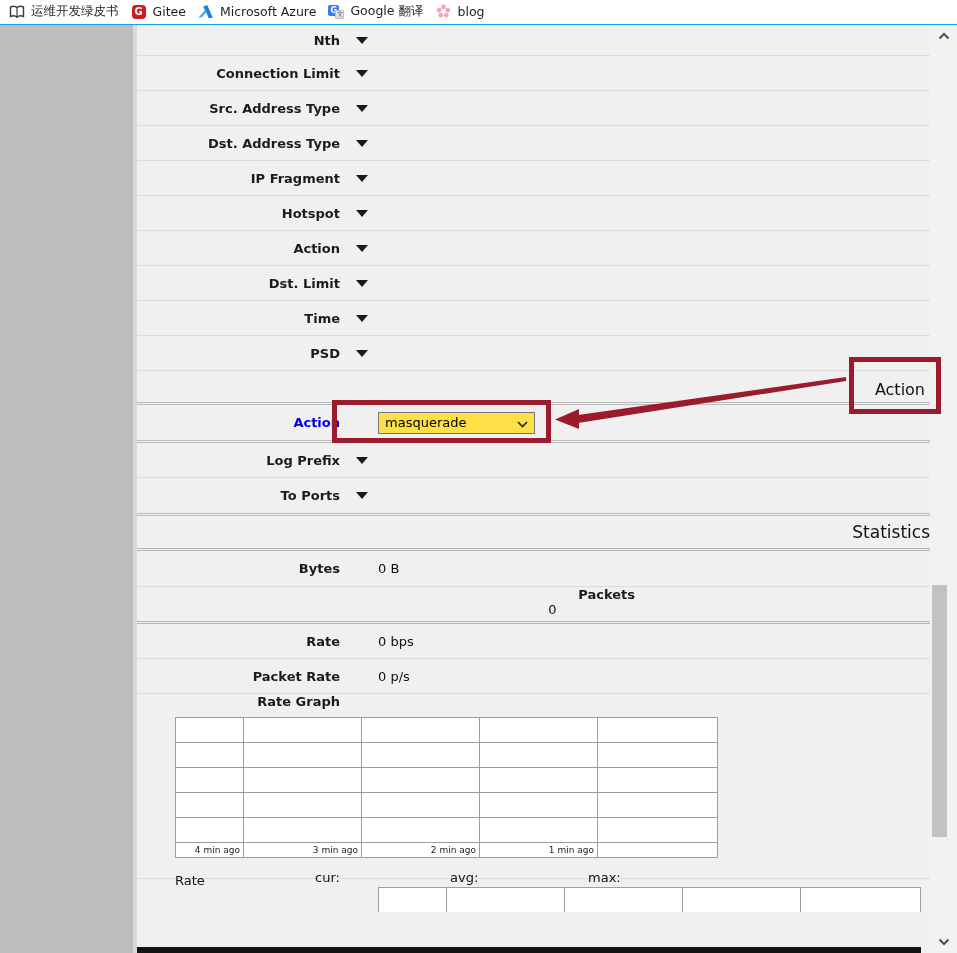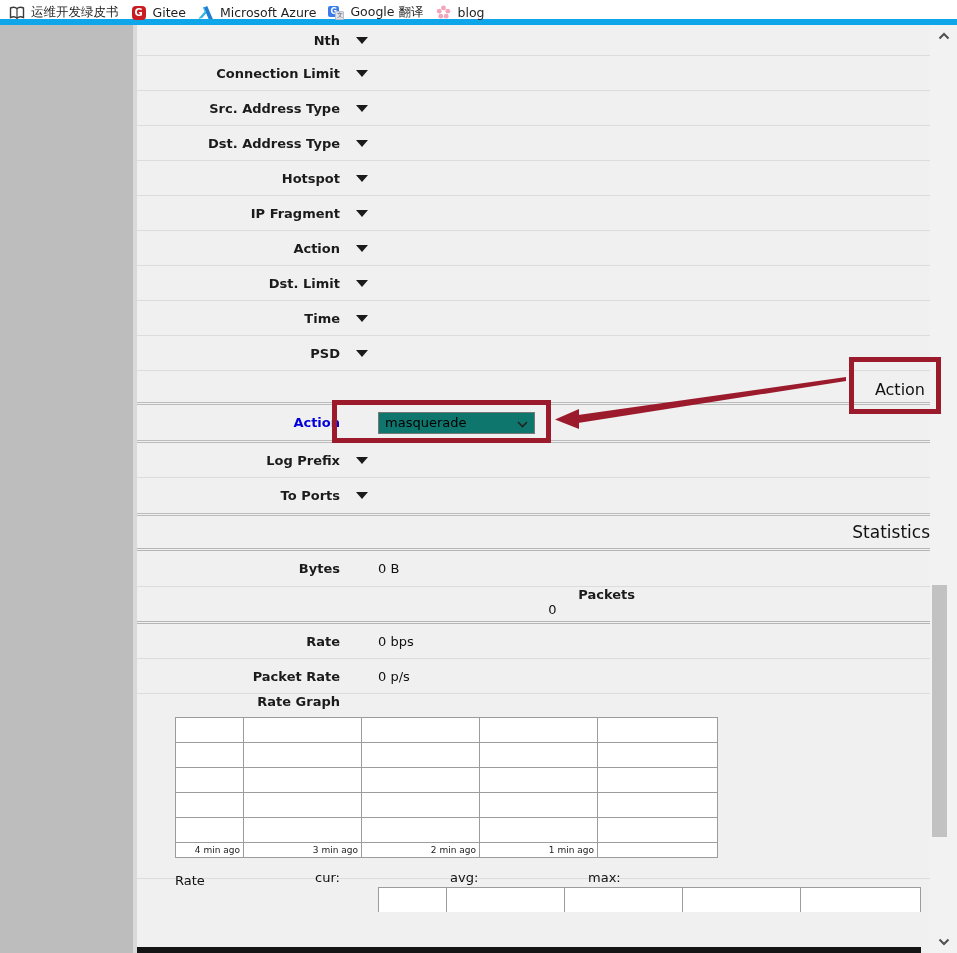--- a/index.html
+++ b/index.html
@@ -2,21 +2,21 @@
 <html><head>
 <meta charset="utf-8">
 <style>
   * { margin:0; padding:0; box-sizing:border-box; }
   html,body { width:957px; height:953px; overflow:hidden; }
   body { font-family:"DejaVu Sans","Liberation Sans",sans-serif; background:#f0f0f0; }
   #page { position:relative; width:957px; height:953px; background:#f0f0f0; overflow:hidden; }
 
   
   #bookmarks-bar { position:absolute; left:0; top:0; width:957px; height:25px;
-    background:#ffffff; border-bottom:6px solid #0ea5e9; display:flex; align-items:flex-start;
+    background:#ffffff; border-bottom:1px solid #0ea5e9; display:flex; align-items:flex-end;
     padding-left:7px; }
   .bm-item { display:flex; align-items:center; gap:6px; padding:0 10px 0 2px; height:25px;
     font-size:12.5px; color:#1f1f1f; cursor:pointer; }
   .bm-icon { width:16px; height:16px; display:flex; align-items:center; justify-content:center; flex:0 0 16px; }
   .gitee-badge { width:14px; height:14px; background:#c71d23; border-radius:4px; color:#fff;
     font-size:10px; font-weight:bold; display:flex; align-items:center; justify-content:center; }
   .gt-badge { position:relative; width:16px; height:14px; }
   .gt-blue { position:absolute; left:0; top:0; width:11px; height:11px; background:#3a7cec; border-radius:2px;
     color:#fff; font-size:8px; font-weight:bold; display:flex; align-items:center; justify-content:center; }
   .gt-gray { position:absolute; right:0; bottom:0; width:9px; height:9px; background:#dfe3ea; border:1px solid #b9bfca;
@@ -37,21 +37,21 @@
   .r { display:flex; align-items:center; border-bottom:1px solid #dcdcdc; height:35px; width:793px; }
   .r-first { height:31px; }
   .lbl { width:203px; text-align:right; font-weight:bold; font-size:13px; color:#1b1b1b; }
   .tri { margin-left:16px; width:0; height:0; border-left:6px solid transparent;
     border-right:6px solid transparent; border-top:7px solid #1a1a1a; cursor:pointer; }
   .ctl { margin-left:38px; font-size:13px; color:#111; }
   .spacer { height:31px; width:793px; }
 
   #action-row { height:41px; border-top:3px double #bbbbbb; border-bottom:3px double #bbbbbb; }
   #action-label { color:#0000dd; }
-  #action-select { width:157px; height:22px; background:#0f766e; border:1px solid #777777;
+  #action-select { width:157px; height:22px; background:#fde047; border:1px solid #777777;
     display:flex; align-items:center; padding-left:6px; font-size:13px; color:#000; position:relative; cursor:pointer; }
   #action-select svg { position:absolute; right:6px; top:8px; }
 
   #log-checkbox { width:14px; height:14px; background:#ffffff; border:2px solid #8b8b96; cursor:pointer; }
   #toports-row { height:38px; border-bottom:3px double #bbbbbb; }
 
   #stats-heading-row { height:35px; border-bottom:3px double #b5b5b5; display:flex;
     align-items:center; justify-content:flex-end; width:793px; }
   #stats-heading { font-size:17px; color:#111; }
 
@@ -155,25 +155,25 @@
     </div>
     <div class="r">
       <div class="lbl">Src. Address Type</div>
       <div class="tri"></div>
     </div>
     <div class="r">
       <div class="lbl">Dst. Address Type</div>
       <div class="tri"></div>
     </div>
     <div class="r">
+      <div class="lbl">IP Fragment</div>
+      <div class="tri"></div>
+    </div>
+    <div class="r">
       <div class="lbl">Hotspot</div>
-      <div class="tri"></div>
-    </div>
-    <div class="r">
-      <div class="lbl">IP Fragment</div>
       <div class="tri"></div>
     </div>
     <div class="r">
       <div class="lbl">Action</div>
       <div class="tri"></div>
     </div>
     <div class="r">
       <div class="lbl">Dst. Limit</div>
       <div class="tri"></div>
     </div>

